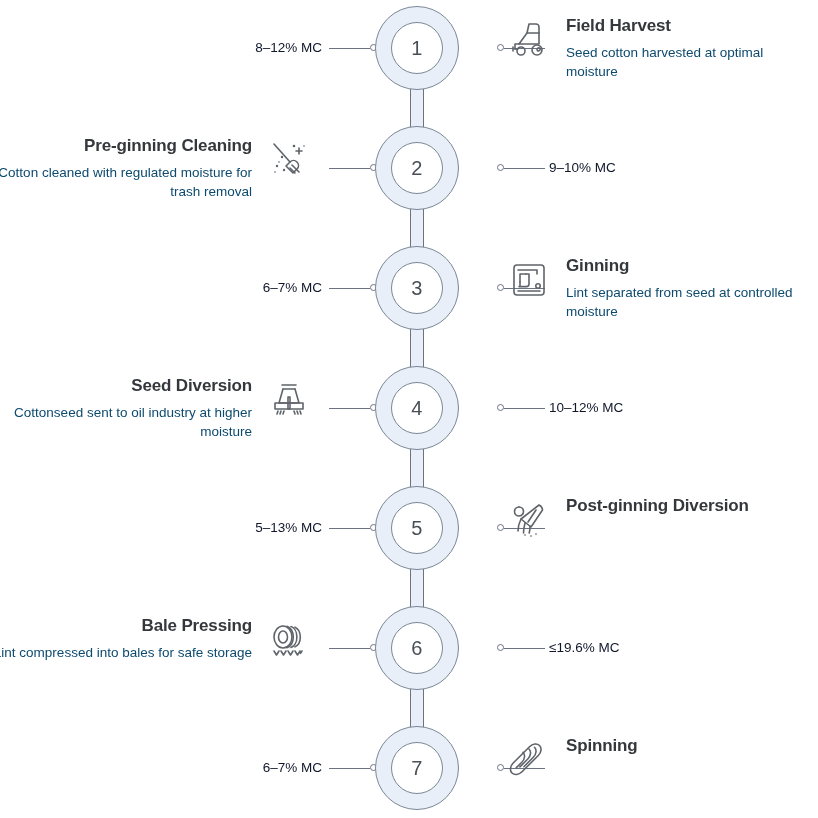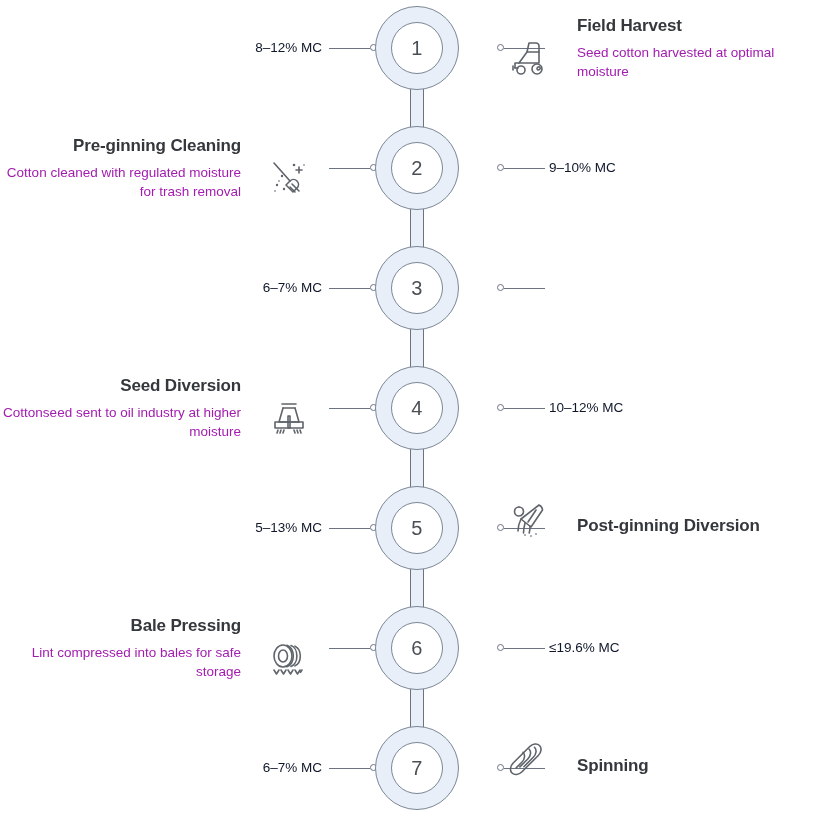--- a/index.html
+++ b/index.html
@@ -109,41 +109,41 @@
     line-height: 1;
     z-index: 2;
   }
   .mc-label.left  { right: 496px; text-align: right; }
   .mc-label.right { left: 549px;  text-align: center; }
 
   
   .content {
     position: absolute;
     display: flex;
-    align-items: flex-end;
-    gap: 25px;
+    align-items: flex-start;
+    gap: 14px;
     z-index: 2;
   }
   .content.right { left: 506px; width: 300px; }
   .content.left  { right: 506px; width: 320px; flex-direction: row-reverse; }
 
   .content .texts { flex: 1 1 auto; }
   .content.left .texts { text-align: right; }
 
   .c-title {
     font-size: 17px;
     font-weight: bold;
     color: #34383d;
     line-height: 1.25;
     margin: 0 0 7px 0;
     letter-spacing: -.15px;
   }
   .c-desc {
     font-size: 13.5px;
-    color: #a21caf;
+    color: #0c4a6e;
     line-height: 1.42;
     margin: 0;
   }
 
   .c-icon {
     flex: 0 0 auto;
     width: 46px;
     height: 46px;
     margin-top: 2px;
     display: block;
@@ -234,20 +234,37 @@
     </div>
     <div class="stub left" style="top: 284px;">
       <div class="rule"></div>
       <div class="dot"></div>
     </div>
     <div class="stub right" style="top: 284px;">
       <div class="rule"></div>
       <div class="dot"></div>
     </div>
     <div class="mc-label left" style="top: 281px;">6–7% MC</div>
+    <div class="content right" style="top: 255px;">
+      <span class="c-icon">
+        <svg viewBox="0 0 46 46">
+          <rect fill="none" stroke="#5f646b" stroke-width="1.6" stroke-linecap="round" stroke-linejoin="round" x="8" y="8" width="30" height="30" rx="3"></rect>
+          <path fill="none" stroke="#5f646b" stroke-width="1.6" stroke-linecap="round" stroke-linejoin="round" d="M12 13h19v4"></path>
+          <path fill="none" stroke="#5f646b" stroke-width="1.6" stroke-linecap="round" stroke-linejoin="round" d="M20 17h-6v8"></path>
+          <path fill="none" stroke="#5f646b" stroke-width="1.6" stroke-linecap="round" stroke-linejoin="round" d="M20 17h3v10c0 1.5-1.2 2.6-2.6 2.6H13"></path>
+          <path fill="none" stroke="#5f646b" stroke-width="1.6" stroke-linecap="round" stroke-linejoin="round" d="M14 25v4"></path>
+          <path fill="none" stroke="#5f646b" stroke-width="1.6" stroke-linecap="round" stroke-linejoin="round" d="M12 34h22"></path>
+          <circle fill="none" stroke="#5f646b" stroke-width="1.6" stroke-linecap="round" stroke-linejoin="round" cx="32" cy="29" r="2.2"></circle>
+        </svg>
+      </span>
+      <div class="texts">
+        <div class="c-title">Ginning</div>
+        <div class="c-desc">Lint separated from seed at controlled moisture</div>
+      </div>
+    </div>
     <div class="node" style="top: 366px;">
       <div class="node-inner">
         <span class="node-num">4</span>
       </div>
     </div>
     <div class="stub left" style="top: 404px;">
       <div class="rule"></div>
       <div class="dot"></div>
     </div>
     <div class="stub right" style="top: 404px;">

